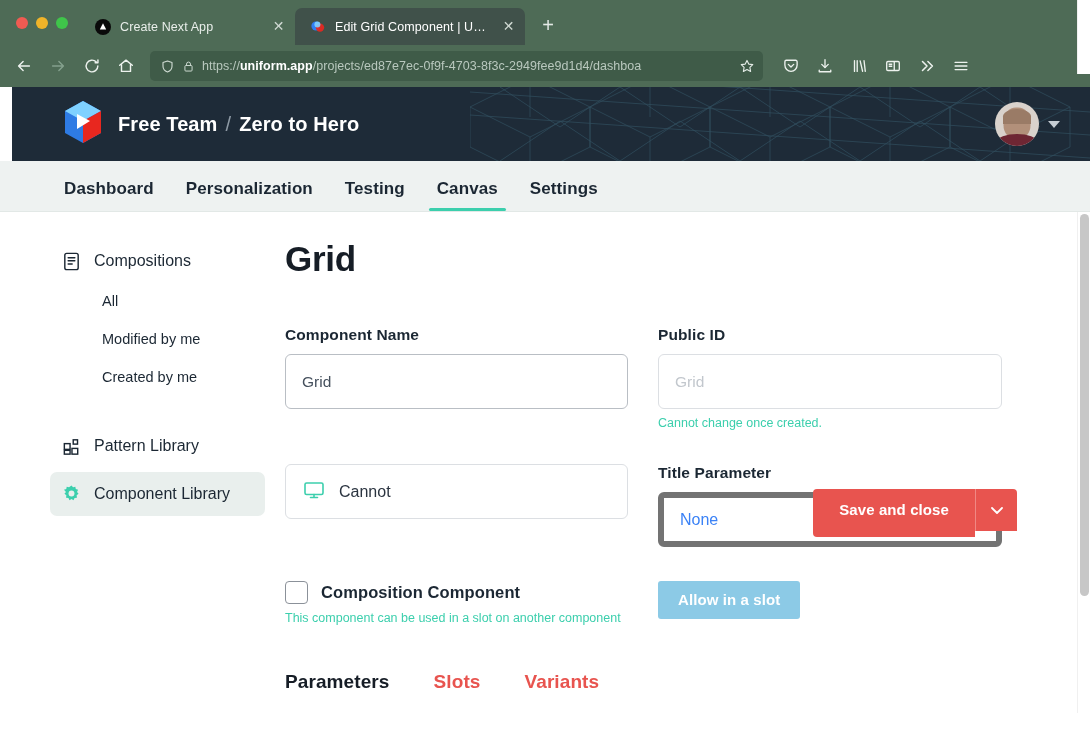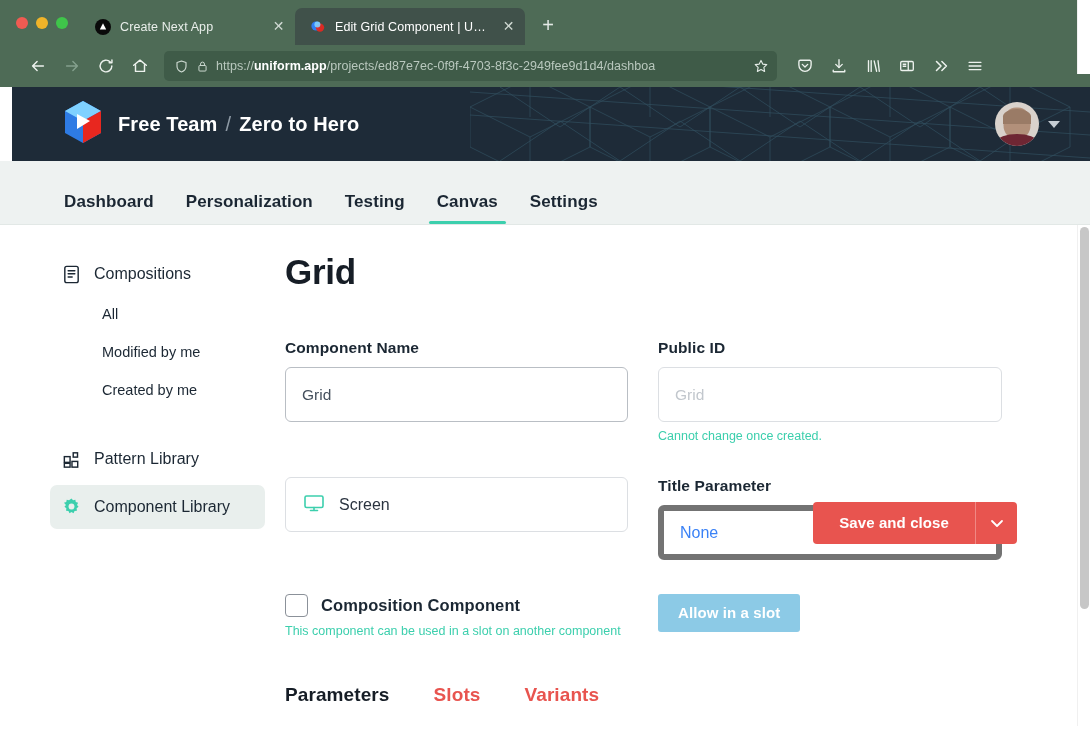--- a/index.html
+++ b/index.html
@@ -84,21 +84,21 @@
     line-height: 28px;
     text-align: center;
     border-radius: 4px;
     flex: 0 0 30px;
   }
 
   #nav-toolbar {
     height: 42px;
     display: flex;
     align-items: center;
-    padding: 0 10px 0 22px;
+    padding: 0 10px 0 8px;
     gap: 2px;
     background: #4e6b56;
   }
   .nav-btn {
     width: 32px; height: 32px;
     display: flex; align-items: center; justify-content: center;
     border-radius: 4px;
     color: #edf2ee;
     flex: 0 0 32px;
   }
@@ -193,21 +193,21 @@
   }
   #avatar-caret {
     width: 0; height: 0;
     border-left: 6px solid transparent;
     border-right: 6px solid transparent;
     border-top: 7px solid #c6cdd4;
   }
 
   
   #main-nav {
-    height: 64px;
+    height: 51px;
     background: #eef2f1;
     display: flex;
     align-items: flex-end;
     padding: 0 0 0 48px;
     gap: 0;
     border-bottom: 1px solid #e2e8e6;
   }
   .main-nav-item {
     font-size: 17px;
     font-weight: 700;
@@ -288,21 +288,21 @@
     display: flex;
     border-radius: 4px;
     overflow: hidden;
   }
   #save-btn {
     background: #e8544f;
     color: #ffffff;
     font-size: 15px;
     font-weight: 700;
     padding: 0 26px;
-    height: 42px;
+    height: 48px;
     line-height: 42px;
     letter-spacing: 0.1px;
   }
   #save-caret {
     background: #e8544f;
     width: 42px; height: 42px;
     display: flex; align-items: center; justify-content: center;
     border-left: 1px solid #f08884;
     color: #ffffff;
   }
@@ -681,21 +681,21 @@
       <div class="row-gap"></div>
 
       <div class="field">
         <div class="icon-select">
           <span>
             <svg width="24" height="24" viewBox="0 0 24 24" fill="none" stroke="#3ccfad" stroke-width="1.6" stroke-linejoin="round">
                 <rect x="3" y="5" width="18" height="11.5" rx="1.6"></rect>
                 <path d="M12 16.5v3M8.5 19.5h7" stroke-linecap="round"></path>
               </svg>
           </span>
-          <span>Screen</span>
+          <span>Cannot</span>
         </div>
       </div>
 
       <div class="field">
         <div class="field-label">Title Parameter</div>
         <div class="select-box">
           <span>None</span>
           <span>
             <svg width="19" height="19" viewBox="0 0 20 20" fill="none" stroke="#9aa1a9" stroke-width="1.5" stroke-linecap="round" stroke-linejoin="round">
                 <path d="M5 8l5 5 5-5"></path>

